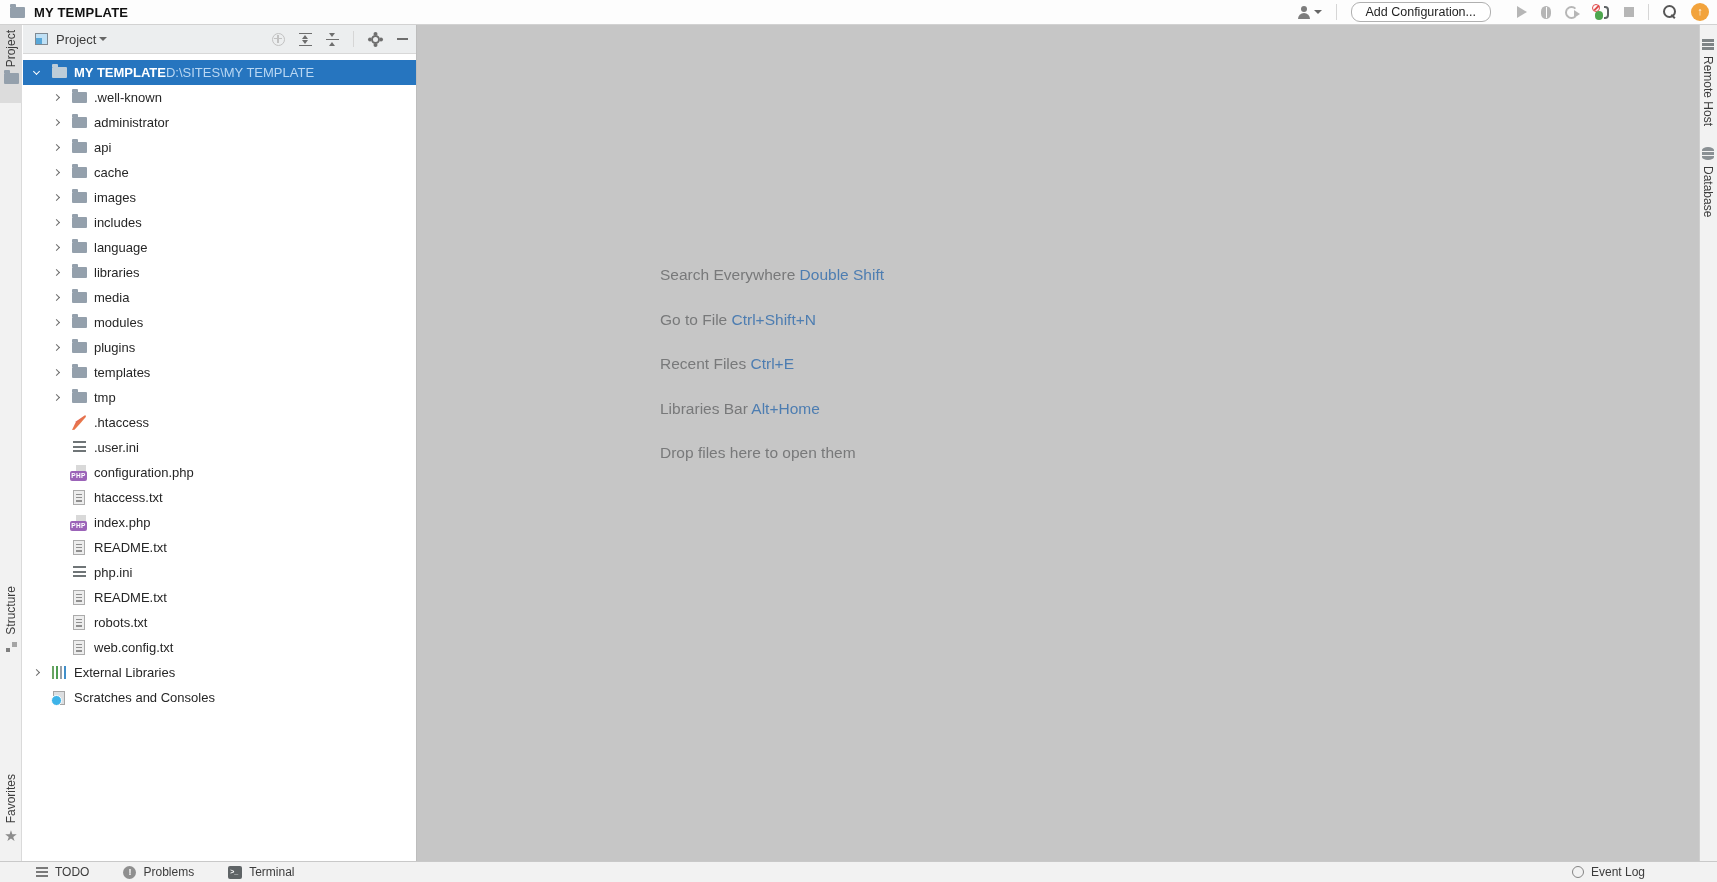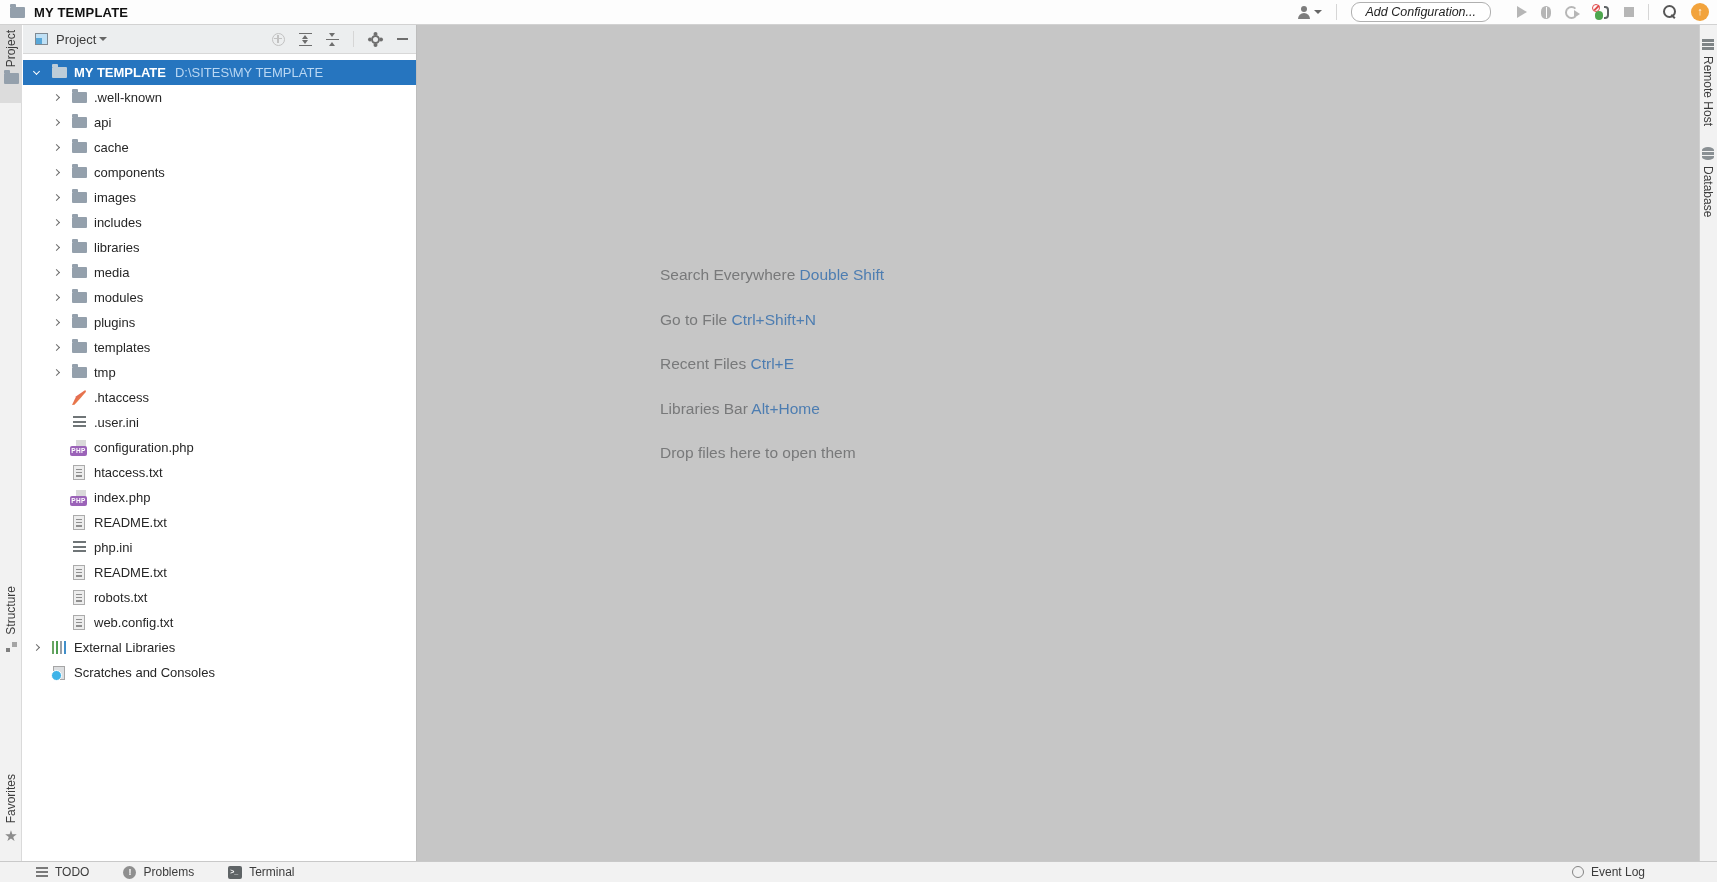--- a/index.html
+++ b/index.html
@@ -6,21 +6,21 @@
   html,body { width:1717px; height:882px; overflow:hidden; background:#fff;
               font-family:"Liberation Sans", sans-serif; }
   .app { position:relative; width:1717px; height:882px; }
 
   
   .titlebar { position:absolute; left:0; top:0; width:1717px; height:25px;
               background:#fdfdfd; border-bottom:1px solid #d2d2d2;
               display:flex; align-items:center; }
   .tb-left { display:flex; align-items:center; gap:9px; padding-left:10px; }
   .tb-title { font-size:13px; font-weight:bold; color:#111; letter-spacing:.2px; }
-  .tb-right { margin-left:auto; display:flex; align-items:center; gap:14px; padding-right:8px;font-style:italic; }
+  .tb-right { margin-left:auto; display:flex; align-items:center; gap:14px; padding-right:8px; }
   .tb-sep { width:1px; height:16px; background:#d6d6d6; }
   .add-config-btn { height:20px; padding:0 14px; border:1px solid #b0b0b0; border-radius:9px;
                     background:#fff; font-size:12.5px; color:#1f1f1f; display:flex; align-items:center; }
 
   
   .icon { display:inline-block; position:relative; flex:none; }
   .ic-user { width:14px; height:13px; }
   .ic-user::before { content:""; position:absolute; left:4px; top:0; width:6px; height:6px;
                      border-radius:50%; background:#7d7d7d; }
   .ic-user::after  { content:""; position:absolute; left:1px; bottom:0; width:12px; height:6px;
@@ -115,21 +115,21 @@
   .tree-row { height:25px; display:flex; align-items:center; font-size:13px; color:#262626; }
   .tree-row.lvl1 { padding-left:8px; }
   .tree-row.lvl2 { padding-left:28px; }
   .tree-row.selected { background:#2675bf; color:#fff; }
   .chev-box { width:12px; height:12px; margin-right:7px; display:flex; align-items:center; justify-content:center; }
   .chev { width:5px; height:5px; border-right:1.5px solid #6d6d6d; border-bottom:1.5px solid #6d6d6d;
           transform:rotate(-45deg); margin-right:2px; }
   .chev.open { transform:rotate(45deg); border-color:#fff; margin-top:-2px; }
   .tree-icon-box { width:18px; height:16px; margin-right:6px; display:flex; align-items:center; justify-content:center; position:relative; }
   .root-name { font-weight:bold; }
-  .root-path { margin-left:9px; color:#b9d7f3; font-weight:normal; }
+  .root-path { color:#b9d7f3; font-weight:normal; }
 
   .ic-text { width:12px; height:15px; background:#ededed; border:1px solid #ababab; }
   .ic-text::after { content:""; position:absolute; left:2px; top:3px; width:6px; height:8px;
                     background:repeating-linear-gradient(180deg,#8f8f8f 0 1.3px,transparent 1.3px 3.2px); }
   .ic-ini { width:13px; height:13px;
             background:repeating-linear-gradient(180deg,#6f7577 0 2.2px,transparent 2.2px 4.6px); }
   .ic-php { width:18px; height:16px; }
   .ic-php::before { content:""; position:absolute; right:2px; top:0; width:10px; height:8px;
                     background:#d9d9d9; }
   .ic-php .php-badge { position:absolute; left:0; bottom:0; width:17px; height:9.5px; background:#9b63b8;
@@ -258,57 +258,66 @@
             </span>
             <span>.well-known</span>
           </div>
           <div class="tree-row lvl2">
             <span class="chev-box">
               <span class="chev"></span>
             </span>
             <span class="tree-icon-box">
               <span class="icon ic-folder"></span>
             </span>
+            <span>administrator</span>
+          </div>
+          <div class="tree-row lvl2">
+            <span class="chev-box">
+              <span class="chev"></span>
+            </span>
+            <span class="tree-icon-box">
+              <span class="icon ic-folder"></span>
+            </span>
             <span>api</span>
           </div>
           <div class="tree-row lvl2">
             <span class="chev-box">
               <span class="chev"></span>
             </span>
             <span class="tree-icon-box">
               <span class="icon ic-folder"></span>
             </span>
             <span>cache</span>
           </div>
           <div class="tree-row lvl2">
             <span class="chev-box">
               <span class="chev"></span>
             </span>
             <span class="tree-icon-box">
               <span class="icon ic-folder"></span>
             </span>
-            <span>components</span>
-          </div>
-          <div class="tree-row lvl2">
-            <span class="chev-box">
-              <span class="chev"></span>
-            </span>
-            <span class="tree-icon-box">
-              <span class="icon ic-folder"></span>
-            </span>
             <span>images</span>
           </div>
           <div class="tree-row lvl2">
             <span class="chev-box">
               <span class="chev"></span>
             </span>
             <span class="tree-icon-box">
               <span class="icon ic-folder"></span>
             </span>
             <span>includes</span>
+          </div>
+          <div class="tree-row lvl2">
+            <span class="chev-box">
+              <span class="chev"></span>
+            </span>
+            <span class="tree-icon-box">
+              <span class="icon ic-folder"></span>
+            </span>
+            <span>language</span>
           </div>
           <div class="tree-row lvl2">
             <span class="chev-box">
               <span class="chev"></span>
             </span>
             <span class="tree-icon-box">
               <span class="icon ic-folder"></span>
             </span>
             <span>libraries</span>
           </div>

